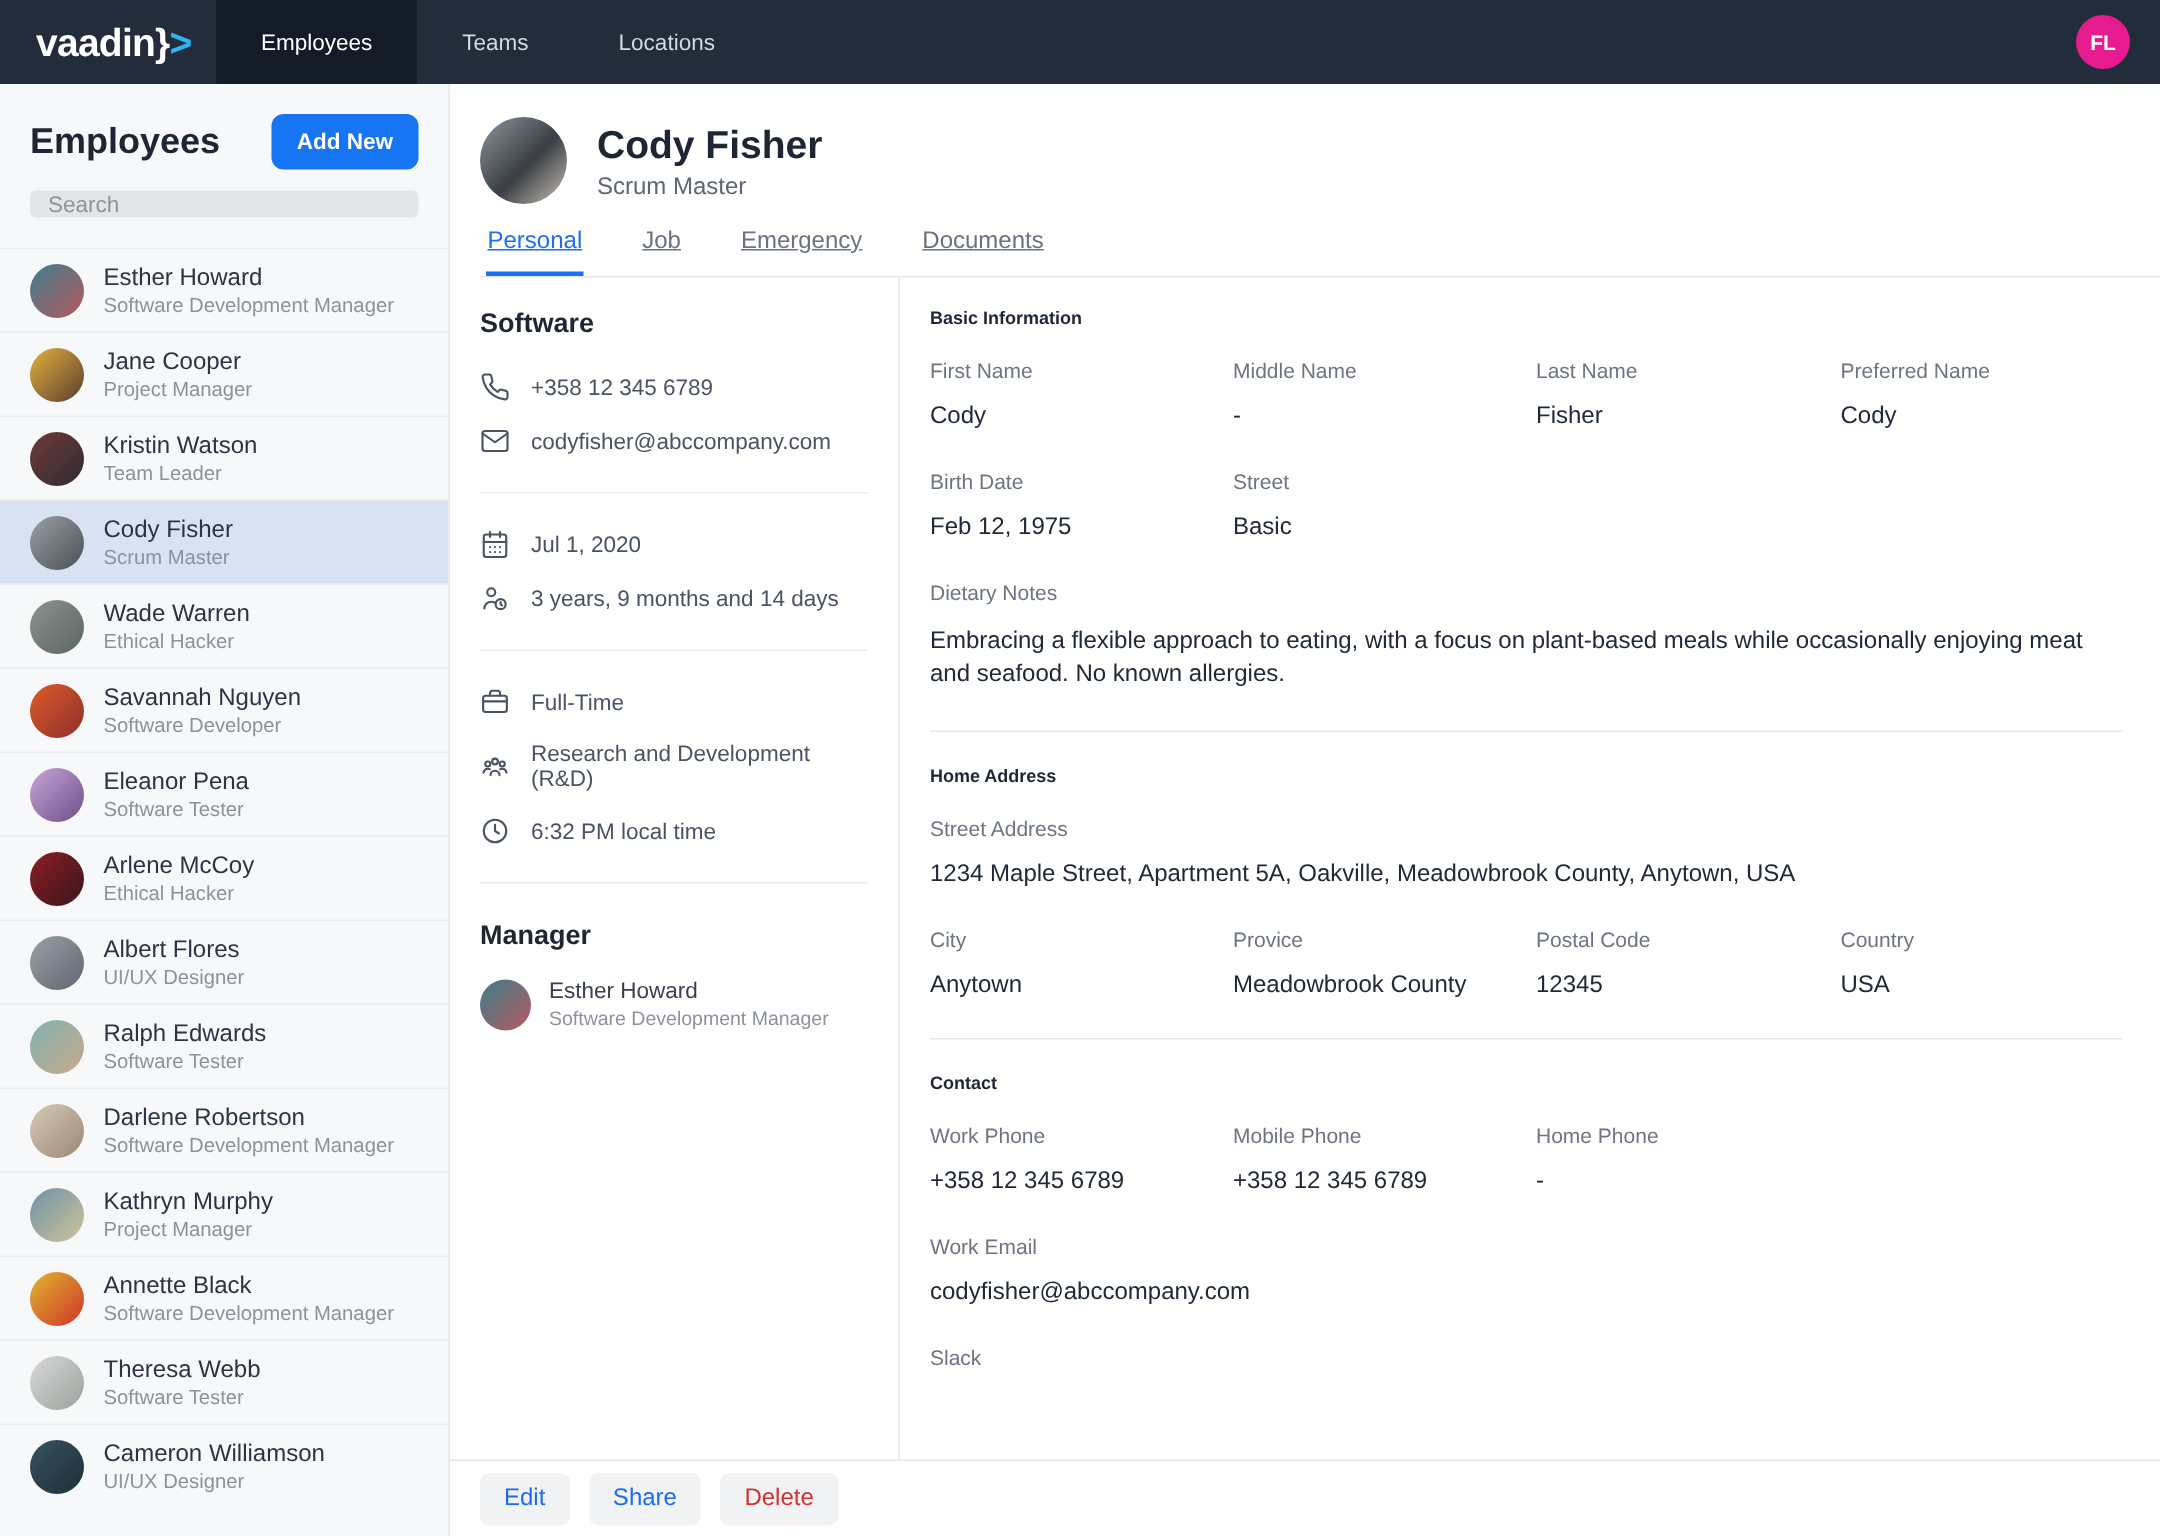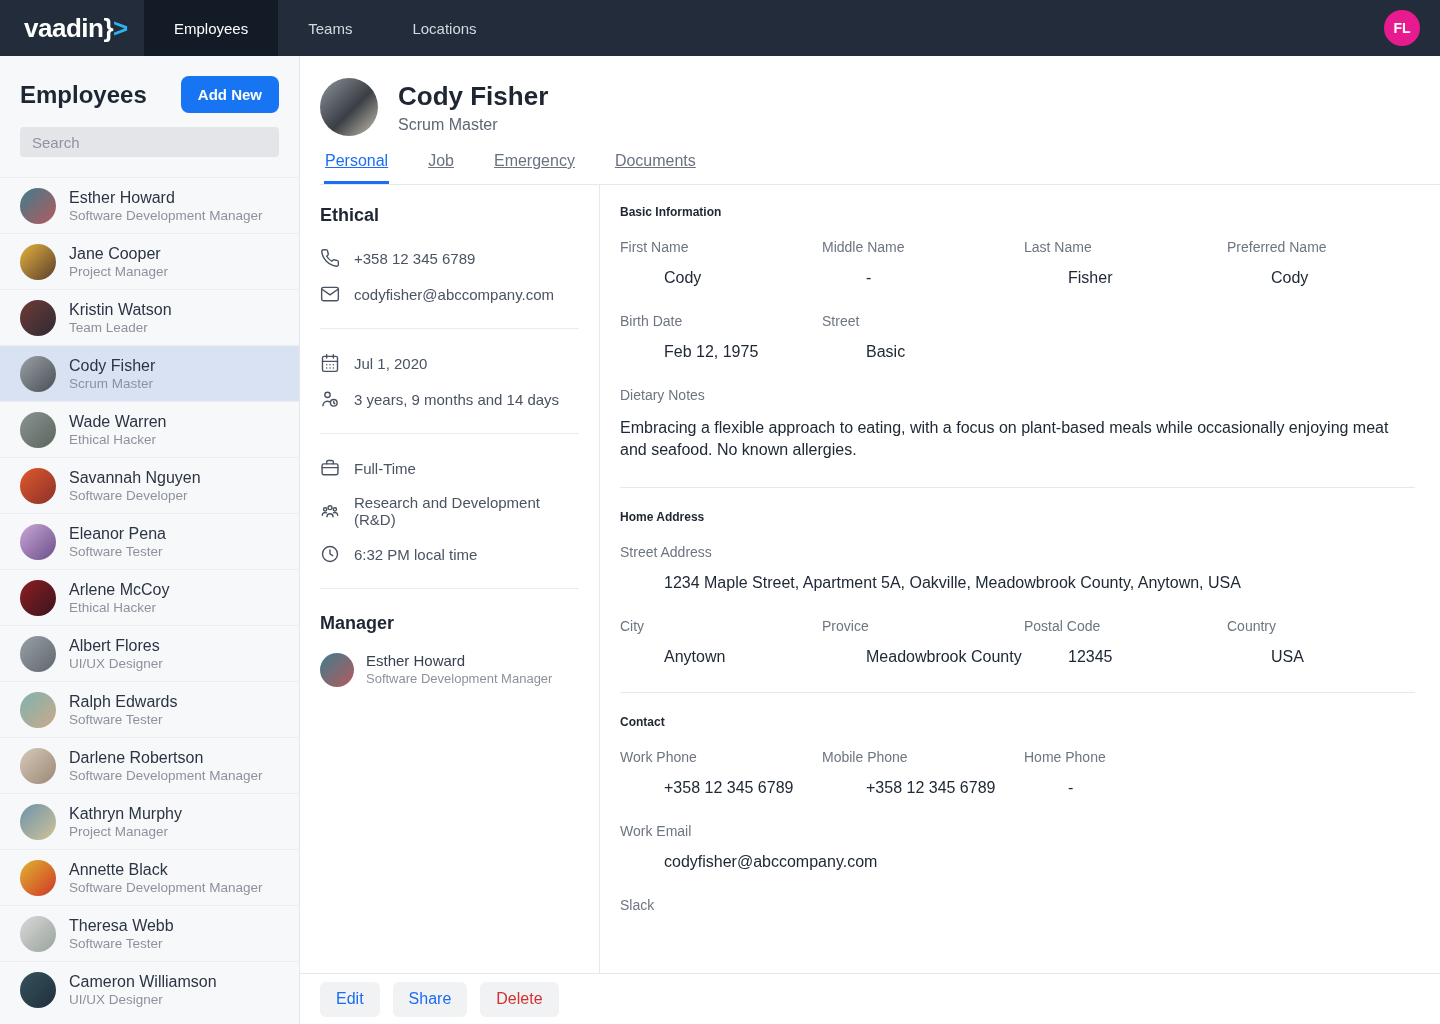--- a/index.html
+++ b/index.html
@@ -27,21 +27,21 @@
 
   
   .sidebar { background:#f7f8fa; border-right:1px solid #e4e6ea; display:flex;
     flex-direction:column; overflow:hidden; }
   .side-head { display:flex; justify-content:space-between; align-items:center;
     padding:20px 20px 14px 20px; }
   .side-title { margin:0; font-size:24px; font-weight:bold; color:#1d2632; }
   .add-btn { background:#1774f2; color:#fff; border:none; border-radius:8px;
     height:37px; padding:0 17px; font-size:15px; font-weight:bold;
     font-family:inherit; cursor:pointer; }
-  .search { margin:0 20px 20px 20px; height:30px; background:#e3e5e9; border:none;
+  .search { margin:0 20px 20px 20px; height:18px; background:#e3e5e9; border:none;
     border-radius:4px; padding:0 12px; font-size:15px; color:#0f766e; font-family:inherit; }
   .search::placeholder { color:#8d949e; }
   .emp-list { flex:1; overflow:hidden; }
   .emp-row { display:flex; align-items:center; gap:13px; height:56px; padding:0 20px;
     border-top:1px solid #ebedf0; cursor:pointer; }
   .emp-row.selected { background:#d8e2f3; }
   .emp-avatar { width:36px; height:36px; border-radius:50%; flex:none; }
   .emp-name { font-size:16px; color:#2b3442; line-height:19px; }
   .emp-role { font-size:13.5px; color:#8c929c; line-height:16px; margin-top:1px;
     white-space:nowrap; }
@@ -75,21 +75,21 @@
   .mgr-avatar { width:34px; height:34px; border-radius:50%; flex:none; }
   .mgr-name { font-size:15px; color:#39414e; line-height:18px; }
   .mgr-role { font-size:13px; color:#8c929c; line-height:16px; margin-top:1px; }
 
   
   .detail-col { flex:1; padding:20px 25px 0 20px; overflow:hidden; }
   .d-title { margin:0 0 20px 0; font-size:12px; font-weight:bold; color:#1d2632; }
   .fields { display:grid; grid-template-columns:202px 202px 203px 1fr;
     margin-bottom:26px; }
   .f-label { font-size:14px; color:#6d7581; margin-bottom:14px; }
-  .f-value { font-size:16px; color:#202a37;margin-left:44px; }
+  .f-value { font-size:16px; color:#202a37; }
   .notes-text { font-size:16px; color:#202a37; line-height:22px; max-width:800px; }
   .d-divider { border:none; border-top:1px solid #e6e8eb; margin:22px 0; }
   .block { margin-bottom:26px; }
 
   
   .action-bar { flex:none; height:51px; border-top:1px solid #e6e8eb; background:#fff;
     display:flex; align-items:center; gap:13px; padding-left:20px; }
   .act-btn { height:35px; padding:0 16px; border:none; border-radius:6px;
     background:#f1f2f4; font-size:16px; font-weight:500; font-family:inherit;
     cursor:pointer; }
@@ -256,21 +256,21 @@
         <div class="tab active">Personal</div>
         <div class="tab">Job</div>
         <div class="tab">Emergency</div>
         <div class="tab">Documents</div>
       </div>
     </header>
 
     <div class="content">
 
       <section class="summary-col">
-        <h2 class="sec-title">Ethical</h2>
+        <h2 class="sec-title">Software</h2>
 
         <div class="sum-row">
           <svg width="20" height="20" viewBox="0 0 24 24" fill="none" stroke="#4a5362" stroke-width="1.7" stroke-linecap="round" stroke-linejoin="round">
               <path d="M22 16.92v3a2 2 0 0 1-2.18 2 19.79 19.79 0 0 1-8.63-3.07 19.5 19.5 0 0 1-6-6A19.79 19.79 0 0 1 2.12 4.11 2 2 0 0 1 4.11 2h3a2 2 0 0 1 2 1.72c.12.96.36 1.9.7 2.81a2 2 0 0 1-.45 2.11L8.09 9.91a16 16 0 0 0 6 6l1.27-1.27a2 2 0 0 1 2.11-.45c.91.34 1.85.58 2.81.7A2 2 0 0 1 22 16.92z"></path>
             </svg>
           <span>+358 12 345 6789</span>
         </div>
         <div class="sum-row">
           <svg width="20" height="20" viewBox="0 0 24 24" fill="none" stroke="#4a5362" stroke-width="1.7" stroke-linecap="round" stroke-linejoin="round">
               <rect x="2" y="4" width="20" height="16" rx="2"></rect>

